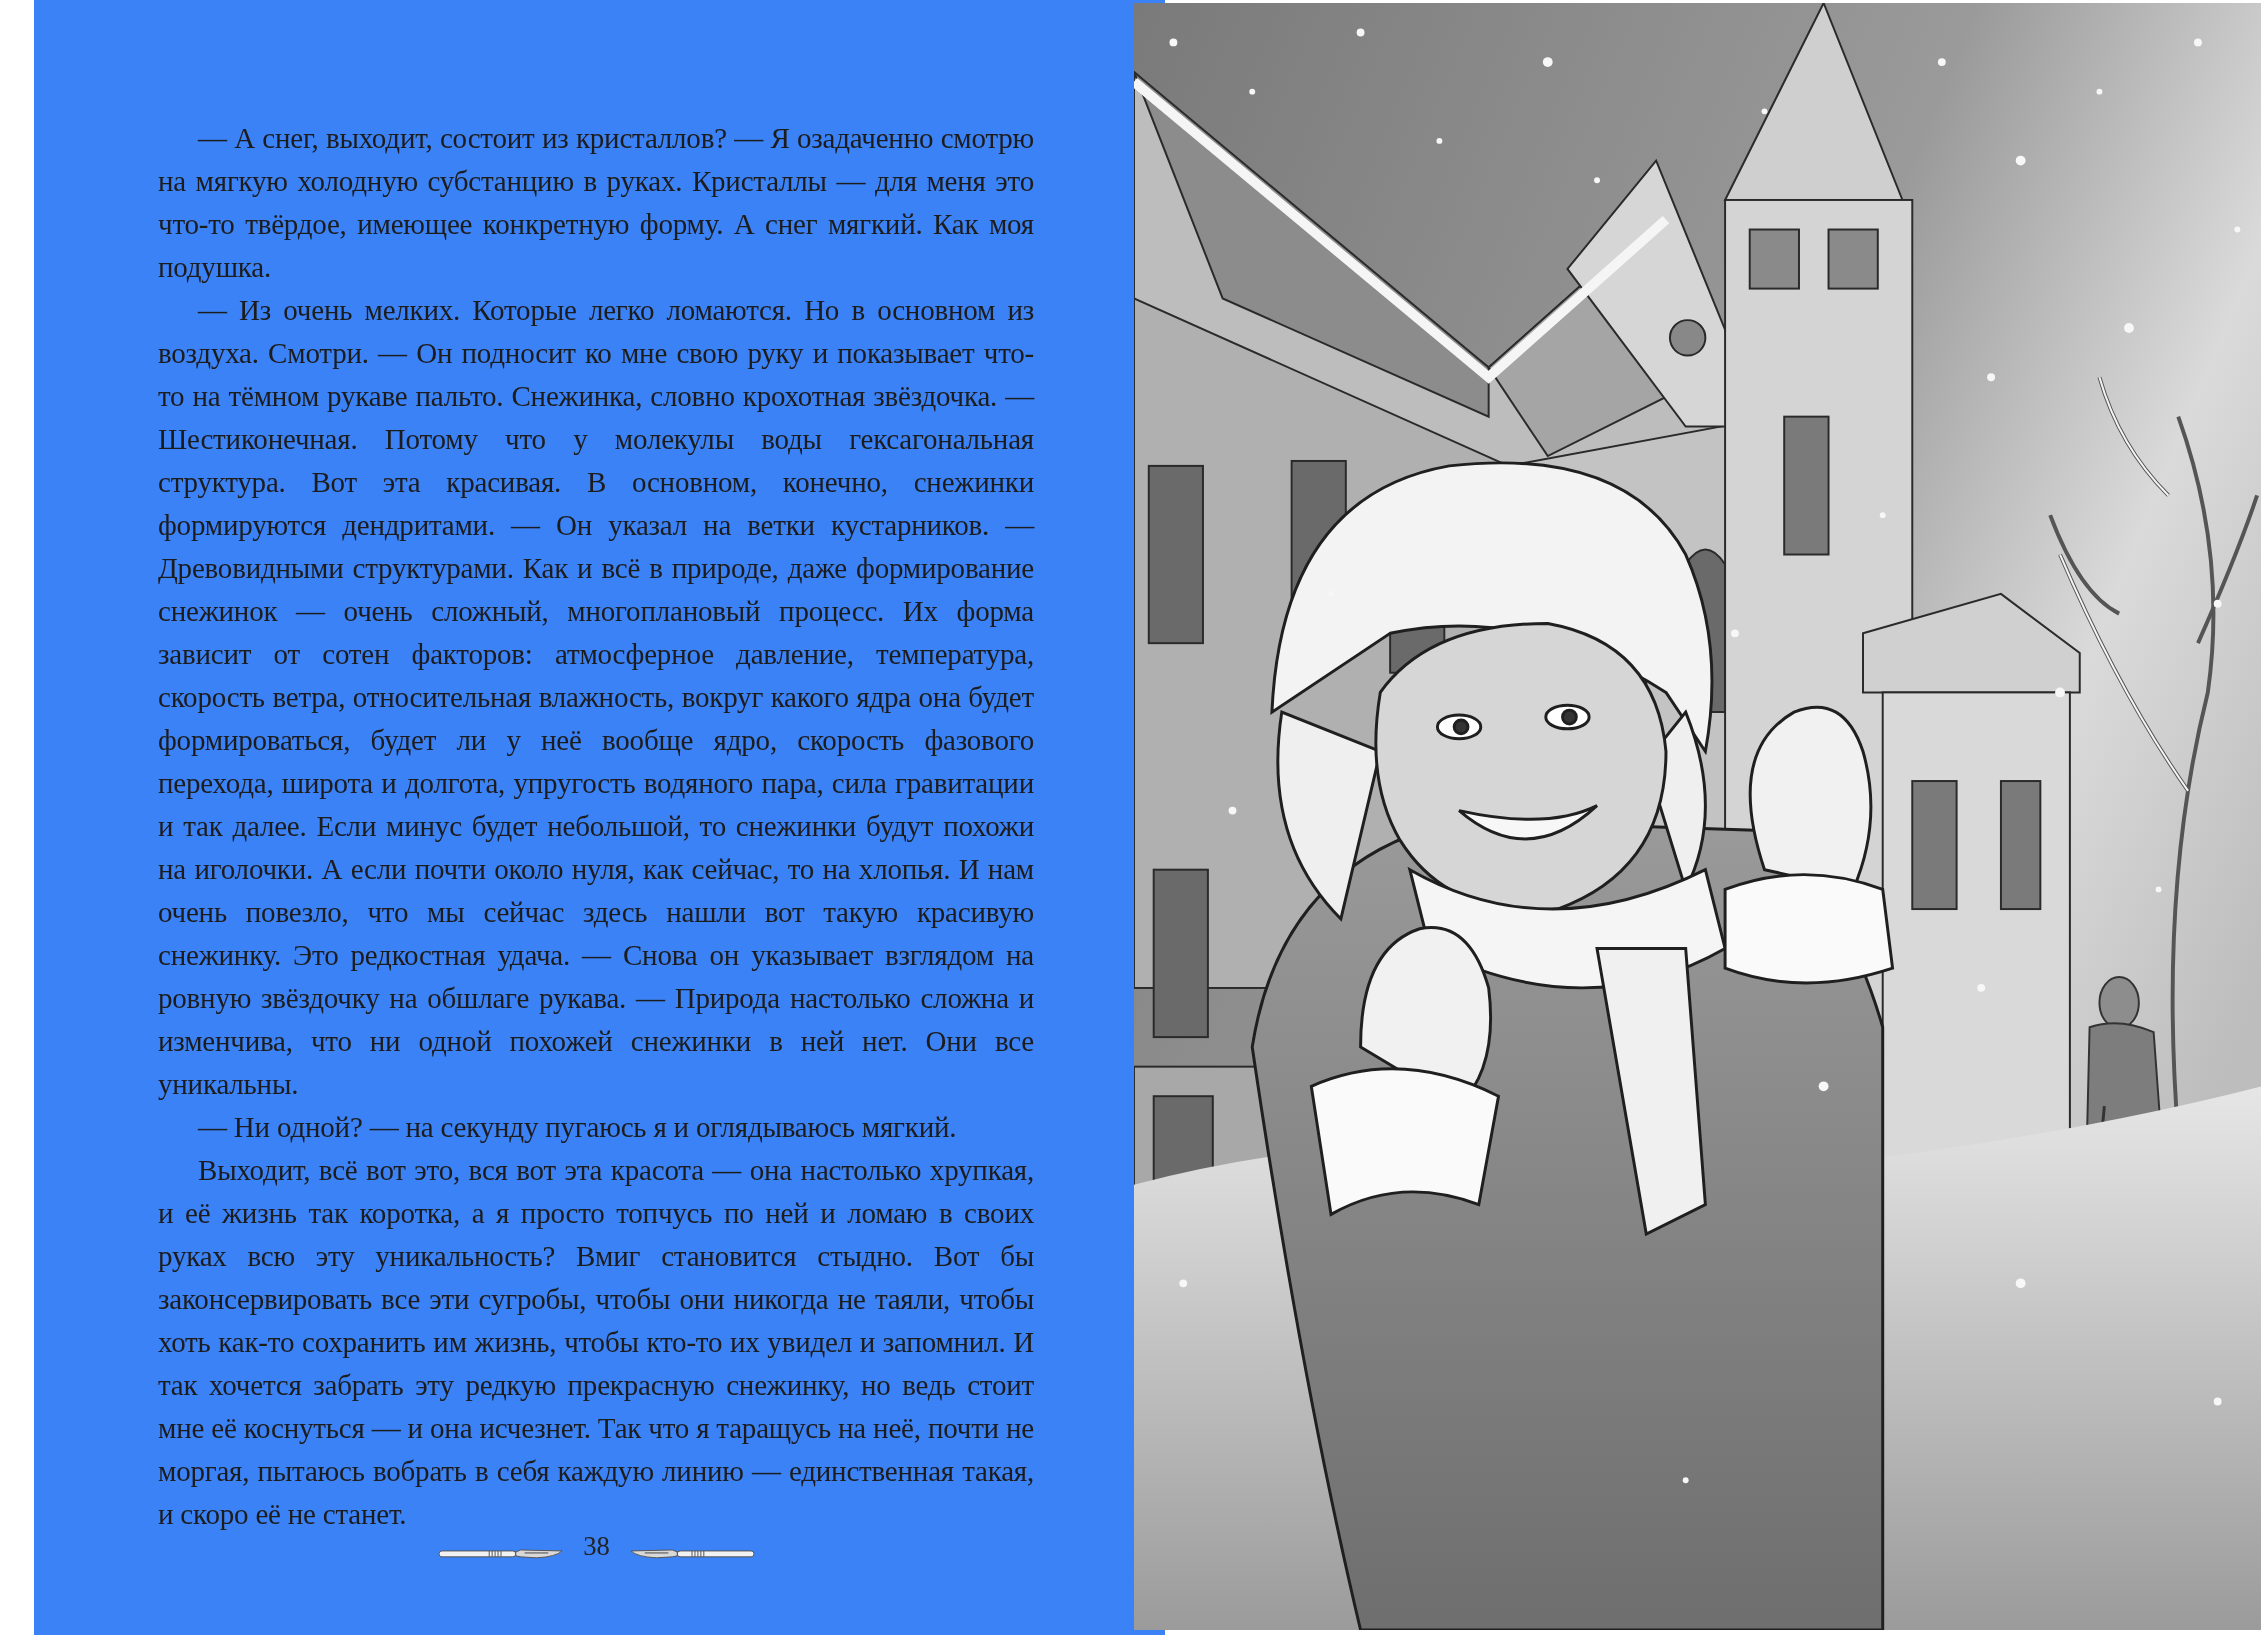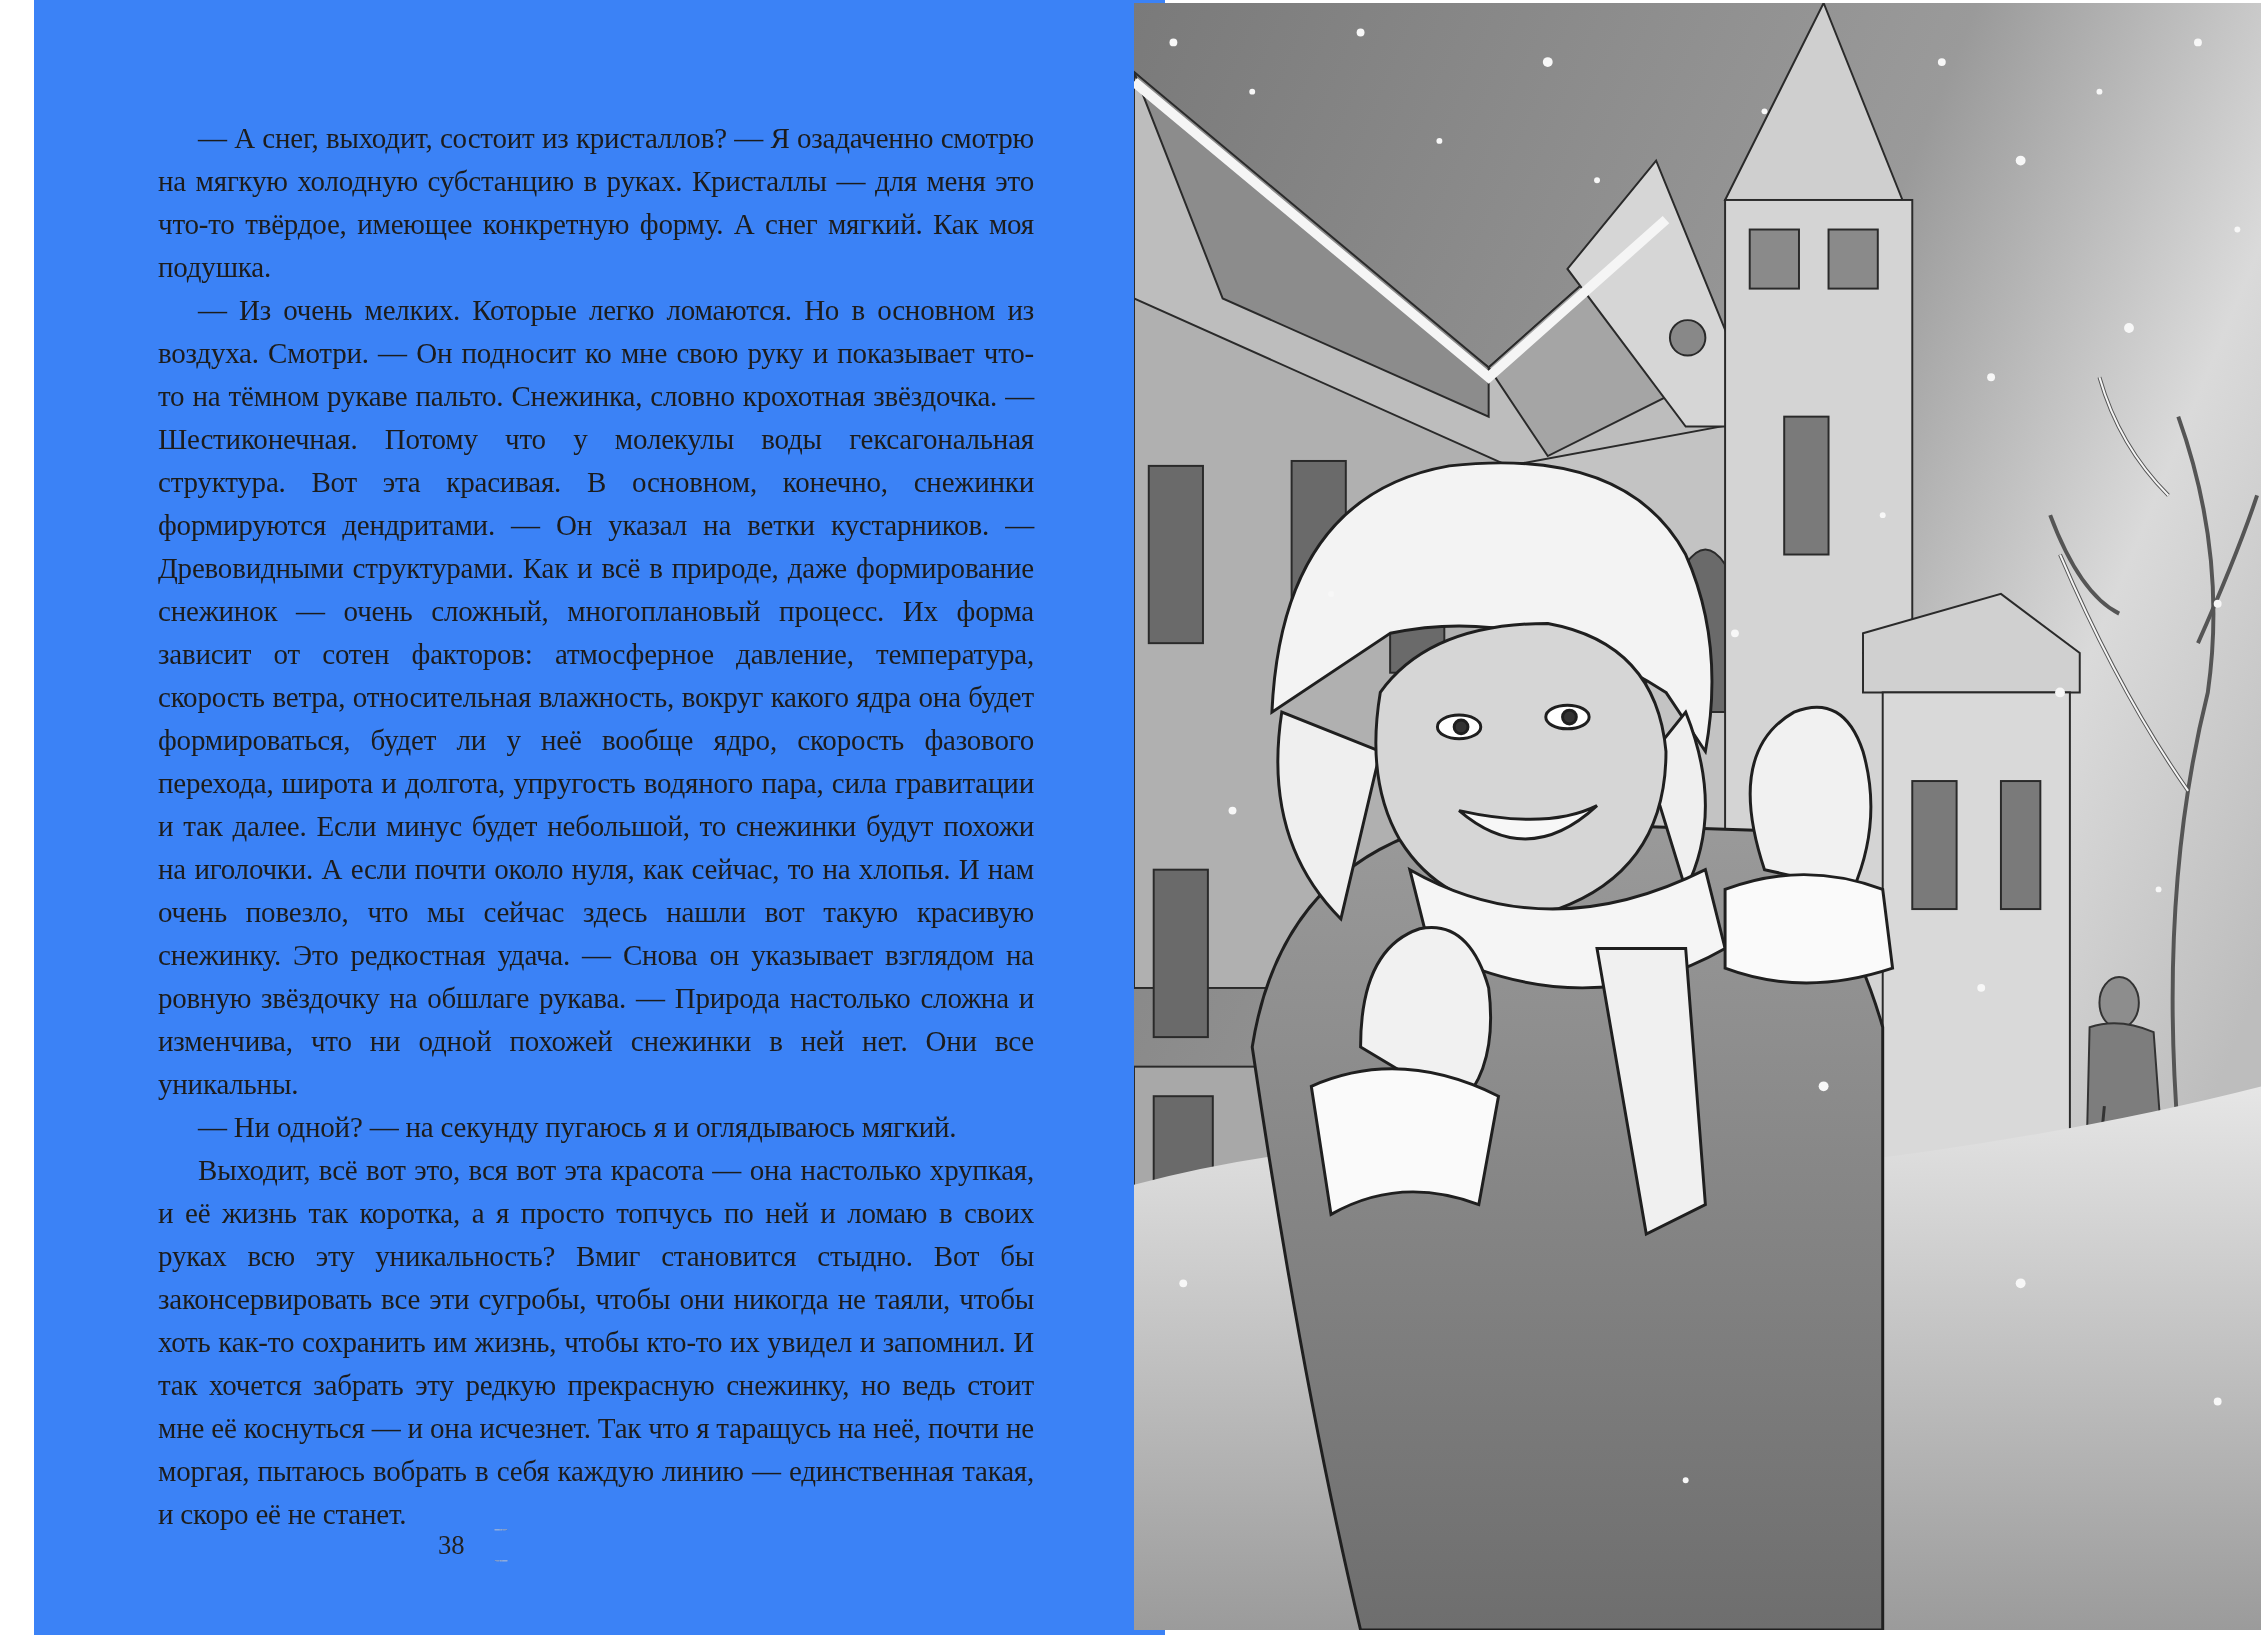--- a/index.html
+++ b/index.html
@@ -9,21 +9,21 @@
   }
   .spread { position: absolute; inset: 0; }
   .page-left { position: absolute; left: 0; top: 0; width: 1131px; height: 1635px; background: #3b82f6; margin-left: 34px; }
   .text-block {
     position: absolute; left: 124px; top: 117px; width: 876px;
     font-size: 29px; line-height: 43px; text-align: justify; letter-spacing: -0.2px;
   }
   .text-block p { margin: 0; text-indent: 40px; hyphens: manual; }
   .folio {
     position: absolute; left: 404px; top: 1529px; width: 317px; height: 33px;
-    display: flex; align-items: flex-start; justify-content: space-between; flex-direction: column;
+    display: flex; align-items: flex-end; justify-content: space-between;
   }
   .folio .num { font-size: 26.6px; line-height: 29.6px; color: #222; }
   .scalpel { width: 126px; height: 15.8px; display: block; }
   .page-right { position: absolute; left: 1134px; top: 3px; width: 1128px; height: 1627px; background: #8a8a8a; overflow: hidden; }
   .page-right svg { display: block; width: 100%; height: 100%; }
 </style>
 </head>
 <body>
 
 <div class="spread">

